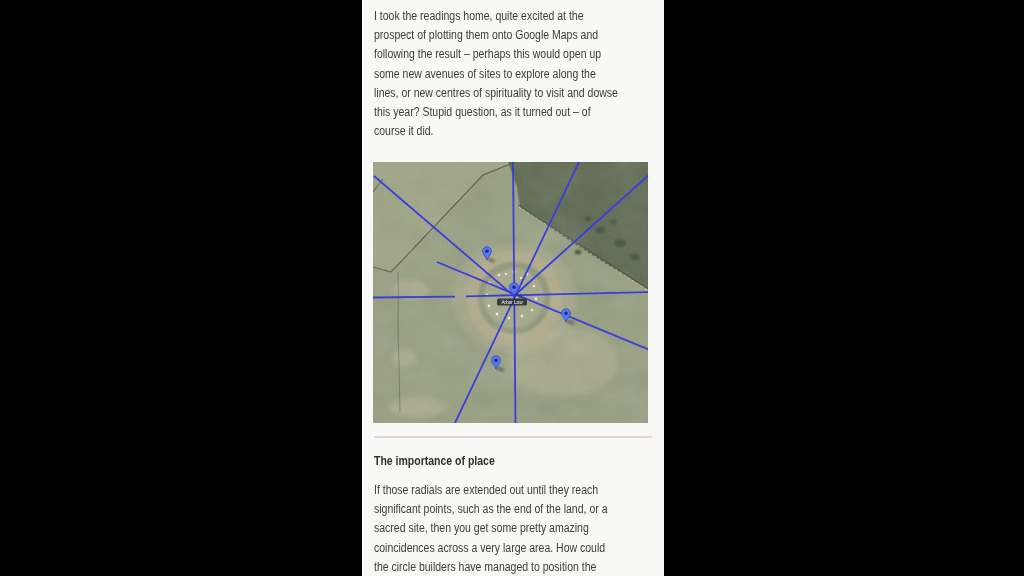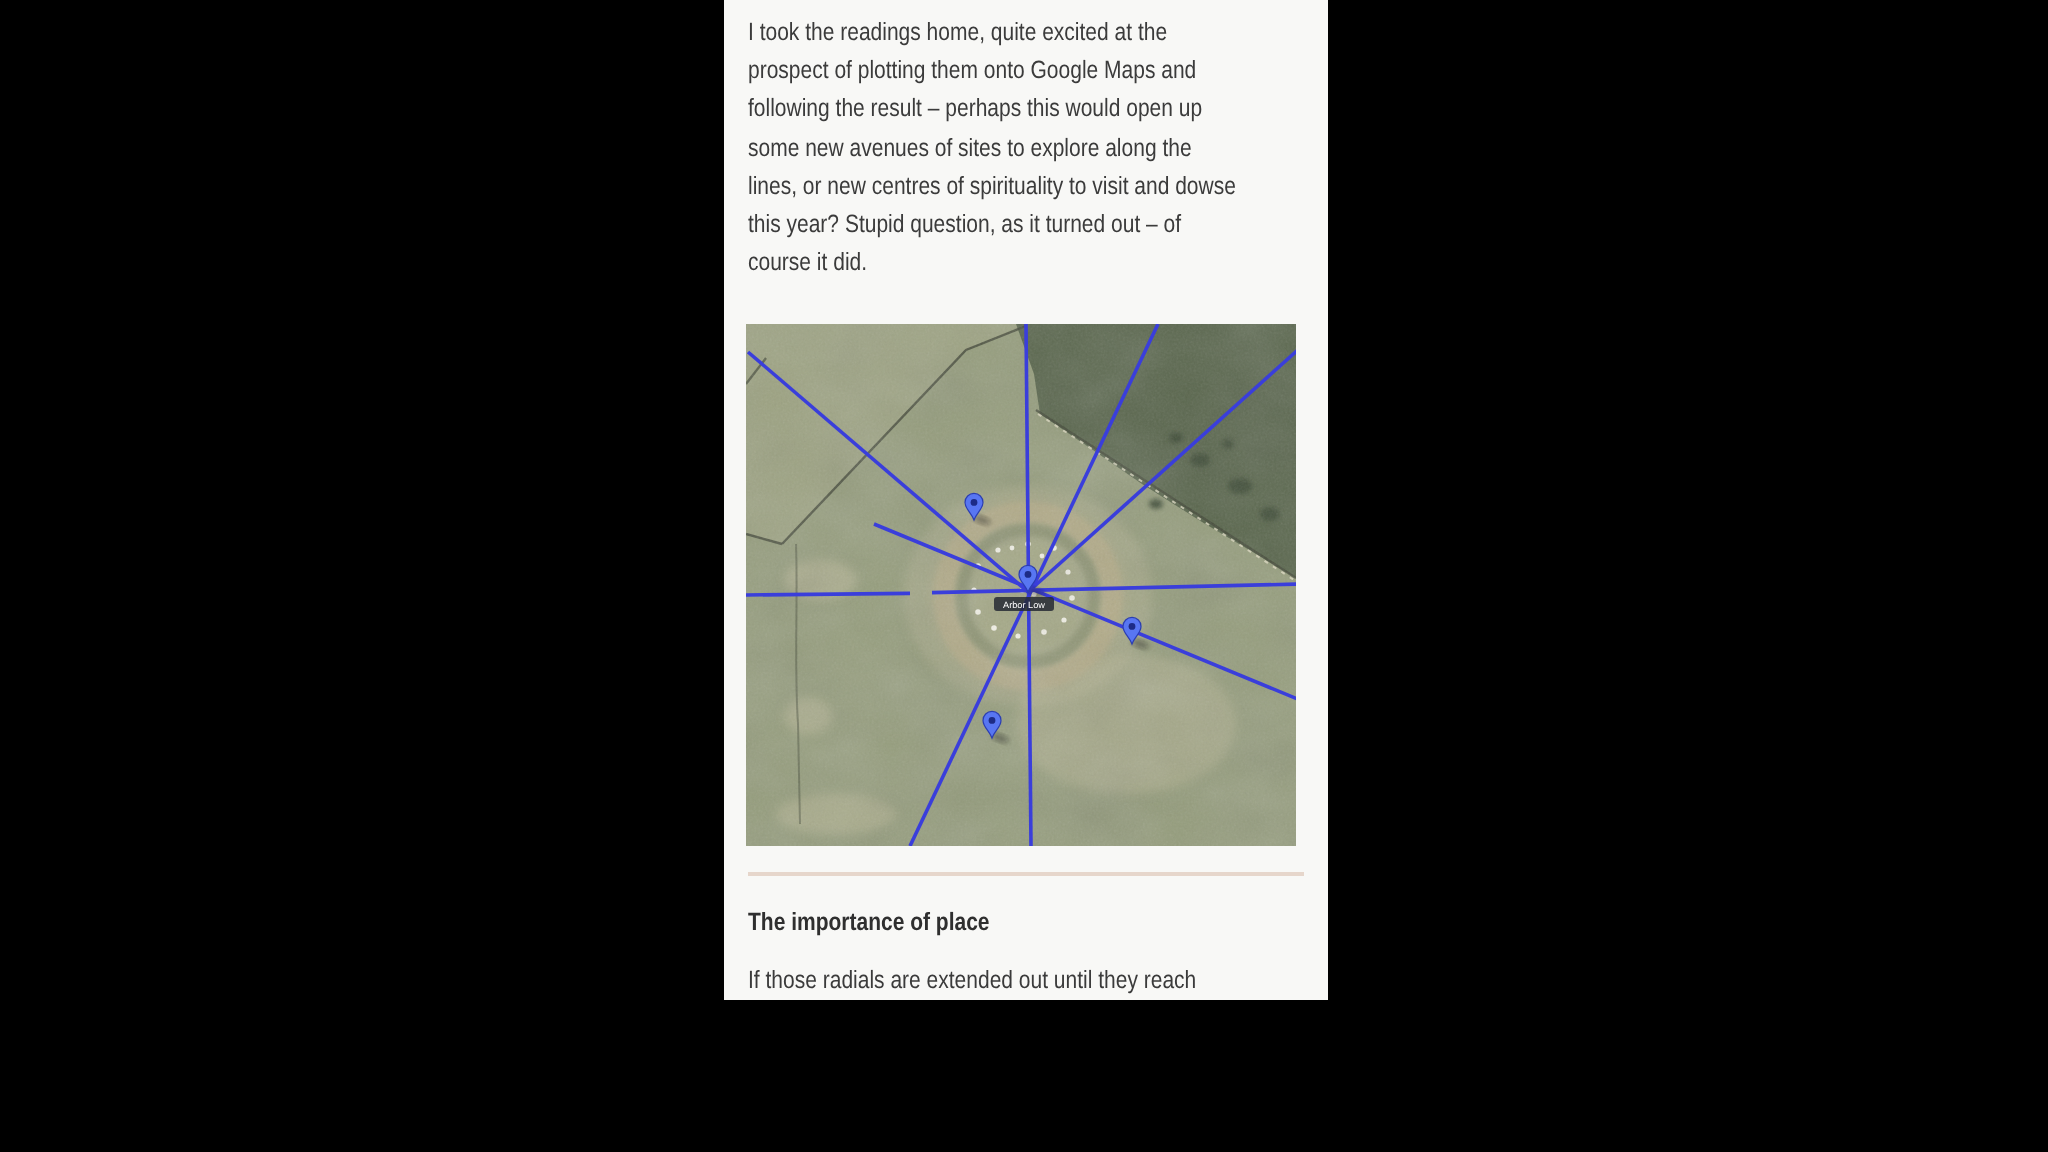--- a/index.html
+++ b/index.html
@@ -4,21 +4,21 @@
 <style>
   html,body{margin:0;padding:0;}
   body{
     width:1024px;height:576px;position:relative;overflow:hidden;
     background:#000;font-family:"Liberation Sans",sans-serif;
   }
   .letterbox{position:absolute;top:0;height:576px;background:#000;}
   .letterbox.left{left:0;width:362px;}
   .letterbox.right{left:664px;width:360px;}
   .content{
-    position:absolute;left:362px;top:0;width:302px;height:500px;
+    position:absolute;left:362px;top:0;width:302px;height:576px;
     background:#f8f8f6;overflow:hidden;
   }
   .para{
     position:absolute;left:12px;width:340px;
     transform:scaleX(0.84);transform-origin:0 0;
     white-space:pre-line;
     font-size:12.5px;line-height:19.2px;color:#3b3b3b;
   }
   .para.intro{top:7px;}
   .para.body2{top:481px;}

